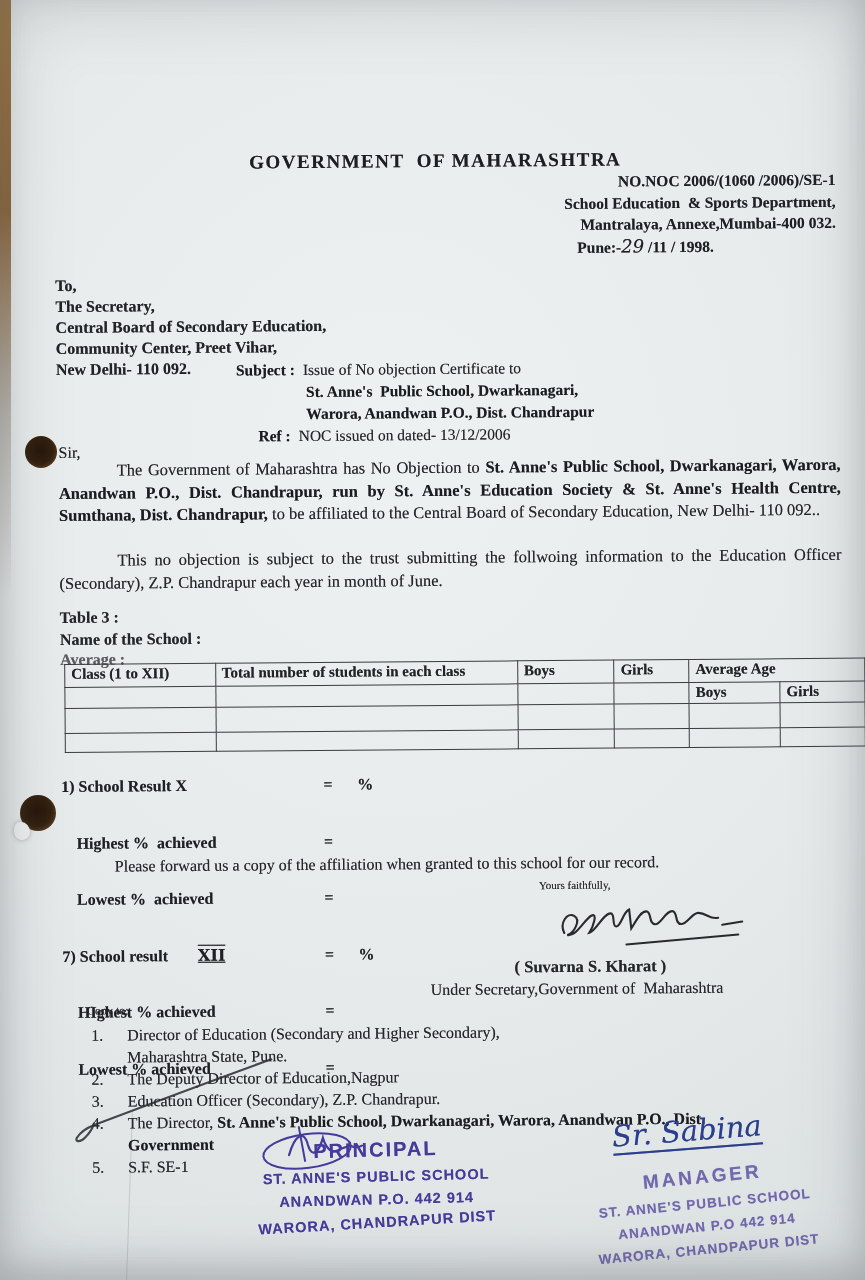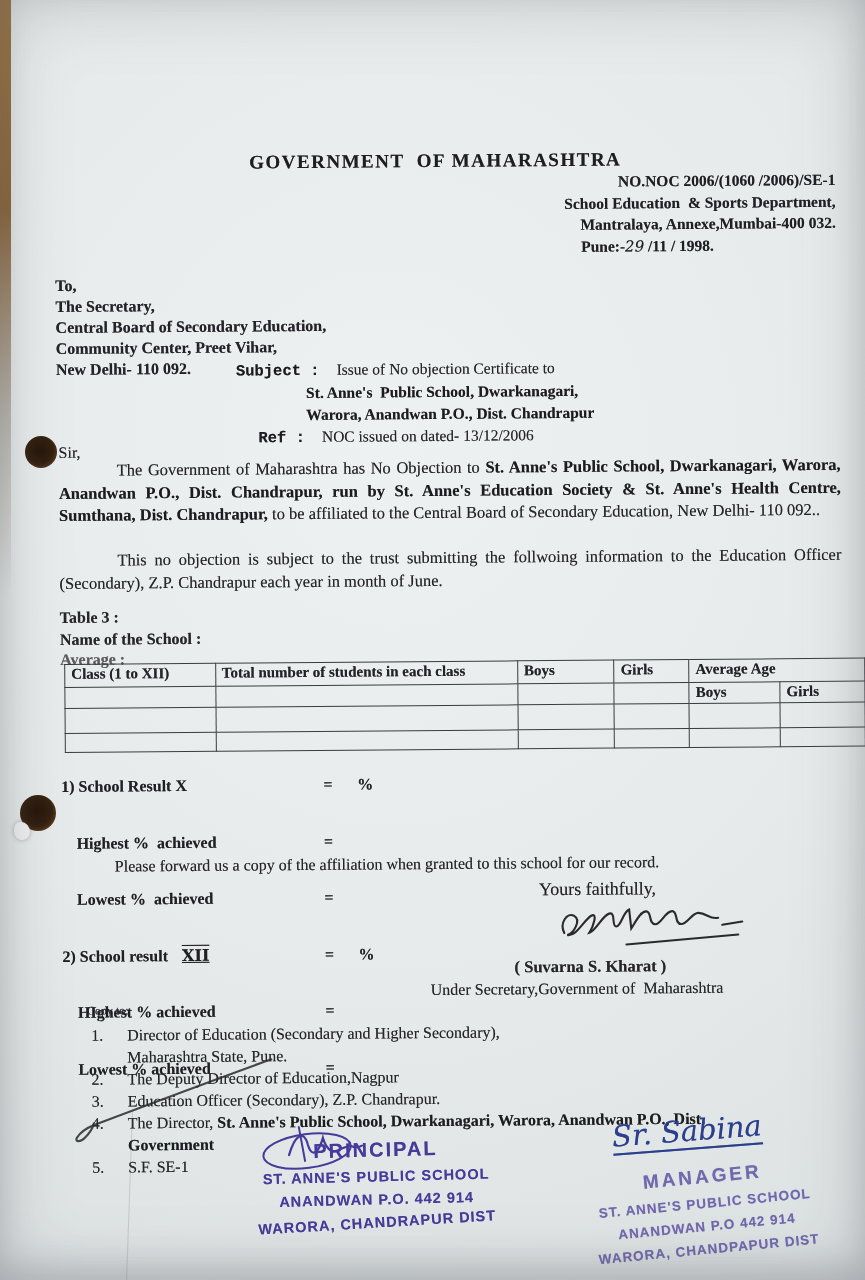--- a/index.html
+++ b/index.html
@@ -23,27 +23,27 @@
   .hole{position:absolute;border-radius:50%;
     background:radial-gradient(circle at 45% 45%, #241409 0%, #33200f 55%, #5e3f22 80%, rgba(94,63,34,0) 100%);}
   .hole-notch{position:absolute;width:16px;height:18px;background:#eff1f0;border-radius:40% 60% 50% 50%;
     box-shadow:0 0 4px rgba(80,80,80,.4);}
 
   .doc-title{position:absolute;left:253px;top:150px;font-size:19px;font-weight:bold;
     letter-spacing:1.5px;white-space:pre;color:#1d1d22;}
   .ref-block{position:absolute;right:26px;top:172px;text-align:right;font-size:15.5px;
     font-weight:bold;line-height:21.5px;color:#1f1f24;}
   .ref-block .date-line{padding-right:122px;}
-  .hand{font-family:"DejaVu Serif",serif;font-style:italic;font-weight:normal;font-size:15px;}
+  .hand{font-family:"DejaVu Serif",serif;font-style:italic;font-weight:normal;font-size:18px;}
 
   .addr{position:absolute;left:58px;top:272px;font-size:16px;line-height:21px;font-weight:bold;color:#222228;}
 
   .subject{position:absolute;left:238px;top:358px;font-size:15.5px;line-height:22px;}
   .subject .row{white-space:pre;}
-  .subject .lbl{margin-right:17px;font-family:Liberation Mono, monospace;}
+  .subject .lbl{margin-right:8px;}
   .subject .ind{padding-left:70px;}
   .subject .ref-row{padding-left:22px;}
 
   .salutation{position:absolute;left:60px;top:441px;font-size:16px;}
   .para{position:absolute;left:60px;width:782px;font-size:16.5px;line-height:22.5px;
     text-align:justify;text-indent:58px;}
   .para1{top:457px;}
   .para2{top:547px;}
 
   .sec-label{position:absolute;left:60px;font-size:16px;font-weight:bold;white-space:pre;}
@@ -53,24 +53,24 @@
   table.t1 td{border:1.7px solid #3b3b40;padding:1px 6px;vertical-align:top;}
   table.t1 .r1 td{height:20px;}
   table.t1 .r2 td{height:18px;}
   table.t1 .r3 td{height:22px;}
   table.t1 .r4 td{height:16px;}
 
   .results{position:absolute;left:60px;top:738px;font-size:16px;font-weight:bold;white-space:pre;color:#1f1f24;}
   .res-row{display:grid;grid-template-columns:238px 58px 60px;line-height:20.6px;}
   .res-row .ind{padding-left:15px;}
   .res-row .eq{text-align:center;}
-  .roman{font-family:"DejaVu Serif",serif;text-decoration:underline overline;margin-left:12px;padding:0 2px;}
+  .roman{font-family:"DejaVu Serif",serif;text-decoration:underline overline;margin-left:28px;padding:0 2px;}
 
   .forward-note{position:absolute;left:113px;top:855px;font-size:16px;}
-  .valediction{position:absolute;left:537px;top:880px;font-size:18px;text-align:right;}
+  .valediction{position:absolute;left:537px;top:880px;font-size:11px;text-align:right;}
   .sig-kharat{position:absolute;left:552px;top:902px;}
   .signatory-name{position:absolute;left:512px;top:958px;font-size:16.5px;font-weight:bold;white-space:pre;}
   .signatory-title{position:absolute;left:428px;top:981px;font-size:16px;white-space:pre;}
 
   .copy-label{position:absolute;left:84px;top:1001px;font-size:12px;}
   .copy-list{position:absolute;left:88px;top:1022px;font-size:16px;width:700px;}
   .copy-item{display:grid;grid-template-columns:36px 1fr;line-height:22px;}
   .pen-stroke{position:absolute;left:46px;top:1050px;}
 
   .stamp{font-family:"Liberation Sans",sans-serif;text-align:center;}
@@ -169,21 +169,21 @@
             <td></td>
             <td></td>
       </tr>
     </tbody>
       </table>
 
     <div class="results">
       <div class="res-row"><span>1) School Result X</span><span class="eq">=</span><span>%</span></div>
       <div class="res-row"><span class="ind">Highest %  achieved</span><span class="eq">=</span><span></span></div>
       <div class="res-row"><span class="ind">Lowest %  achieved</span><span class="eq">=</span><span></span></div>
-      <div class="res-row"><span><span>2) School result</span><span class="roman">XII</span></span><span class="eq">=</span><span>%</span></div>
+      <div class="res-row"><span><span>7) School result</span><span class="roman">XII</span></span><span class="eq">=</span><span>%</span></div>
       <div class="res-row"><span class="ind">HIghest % achieved</span><span class="eq">=</span><span></span></div>
       <div class="res-row"><span class="ind">Lowest % achieved</span><span class="eq">=</span><span></span></div>
     </div>
 
     <div class="forward-note">Please forward us a copy of the affiliation when granted to this school for our record.</div>
 
     <div class="valediction">Yours faithfully,</div>
 
     <svg class="sig-kharat" width="200" height="52" viewBox="0 0 200 52">
       <path d="M10,32 c-5,-10 3,-21 10,-17 c7,4 0,17 -7,19 c9,2 17,-15 24,-19 c7,-4 2,11 -2,17 c7,-2 13,-17 20,-19 c7,-2 2,13 7,13 c5,0 7,-15 13,-17 l2,19 c4,-6 9,-17 15,-17 c6,0 2,13 9,13 c6,0 10,-13 17,-13 c6,0 2,13 9,13 c6,0 11,-11 17,-11 c9,0 11,7 20,5" stroke="#2a2a2e" stroke-width="2.1" fill="none" stroke-linecap="round"></path>

